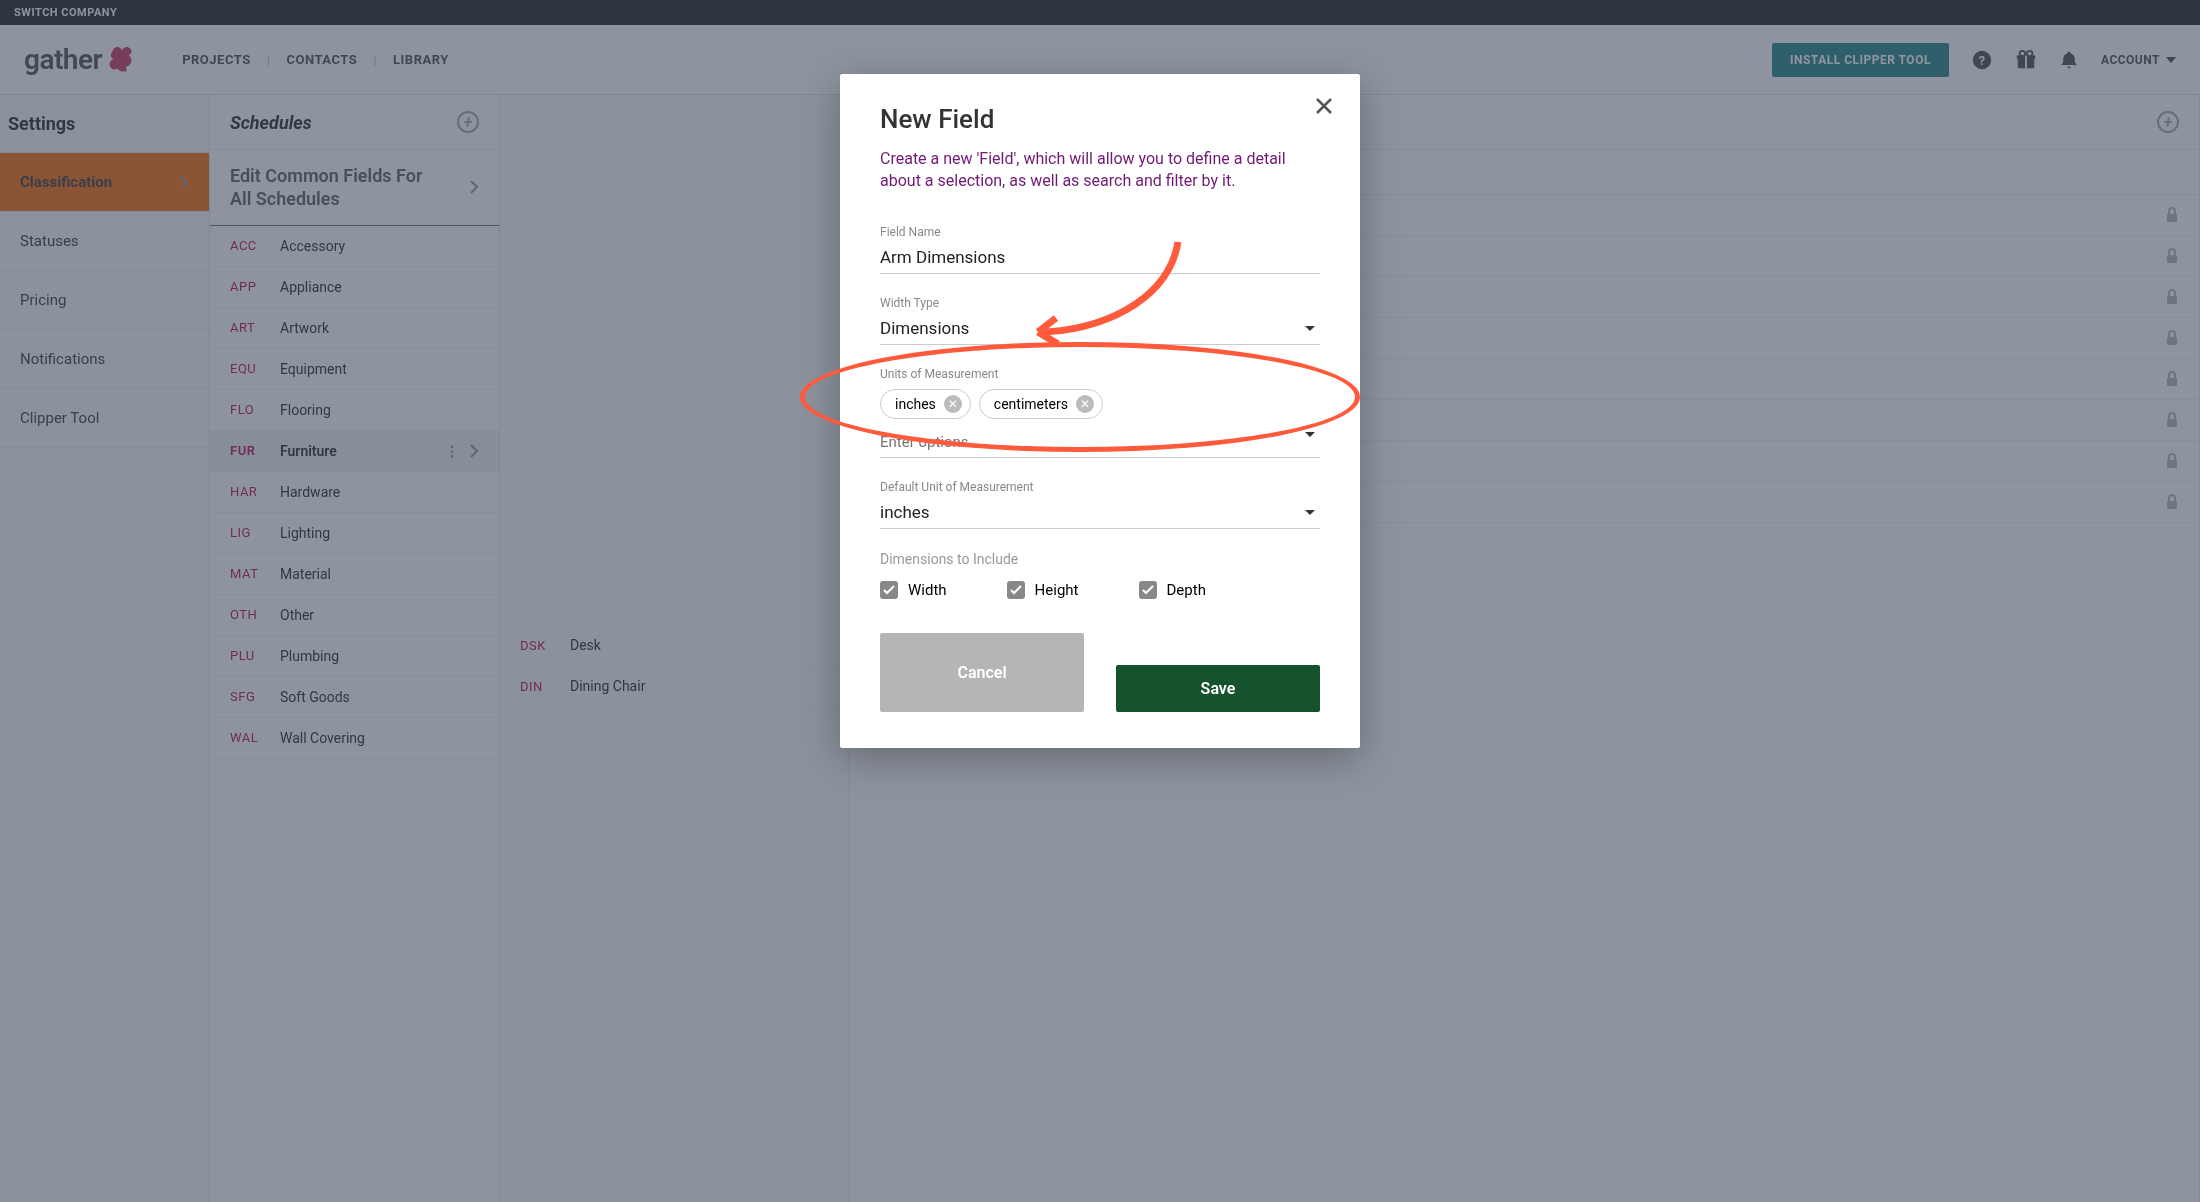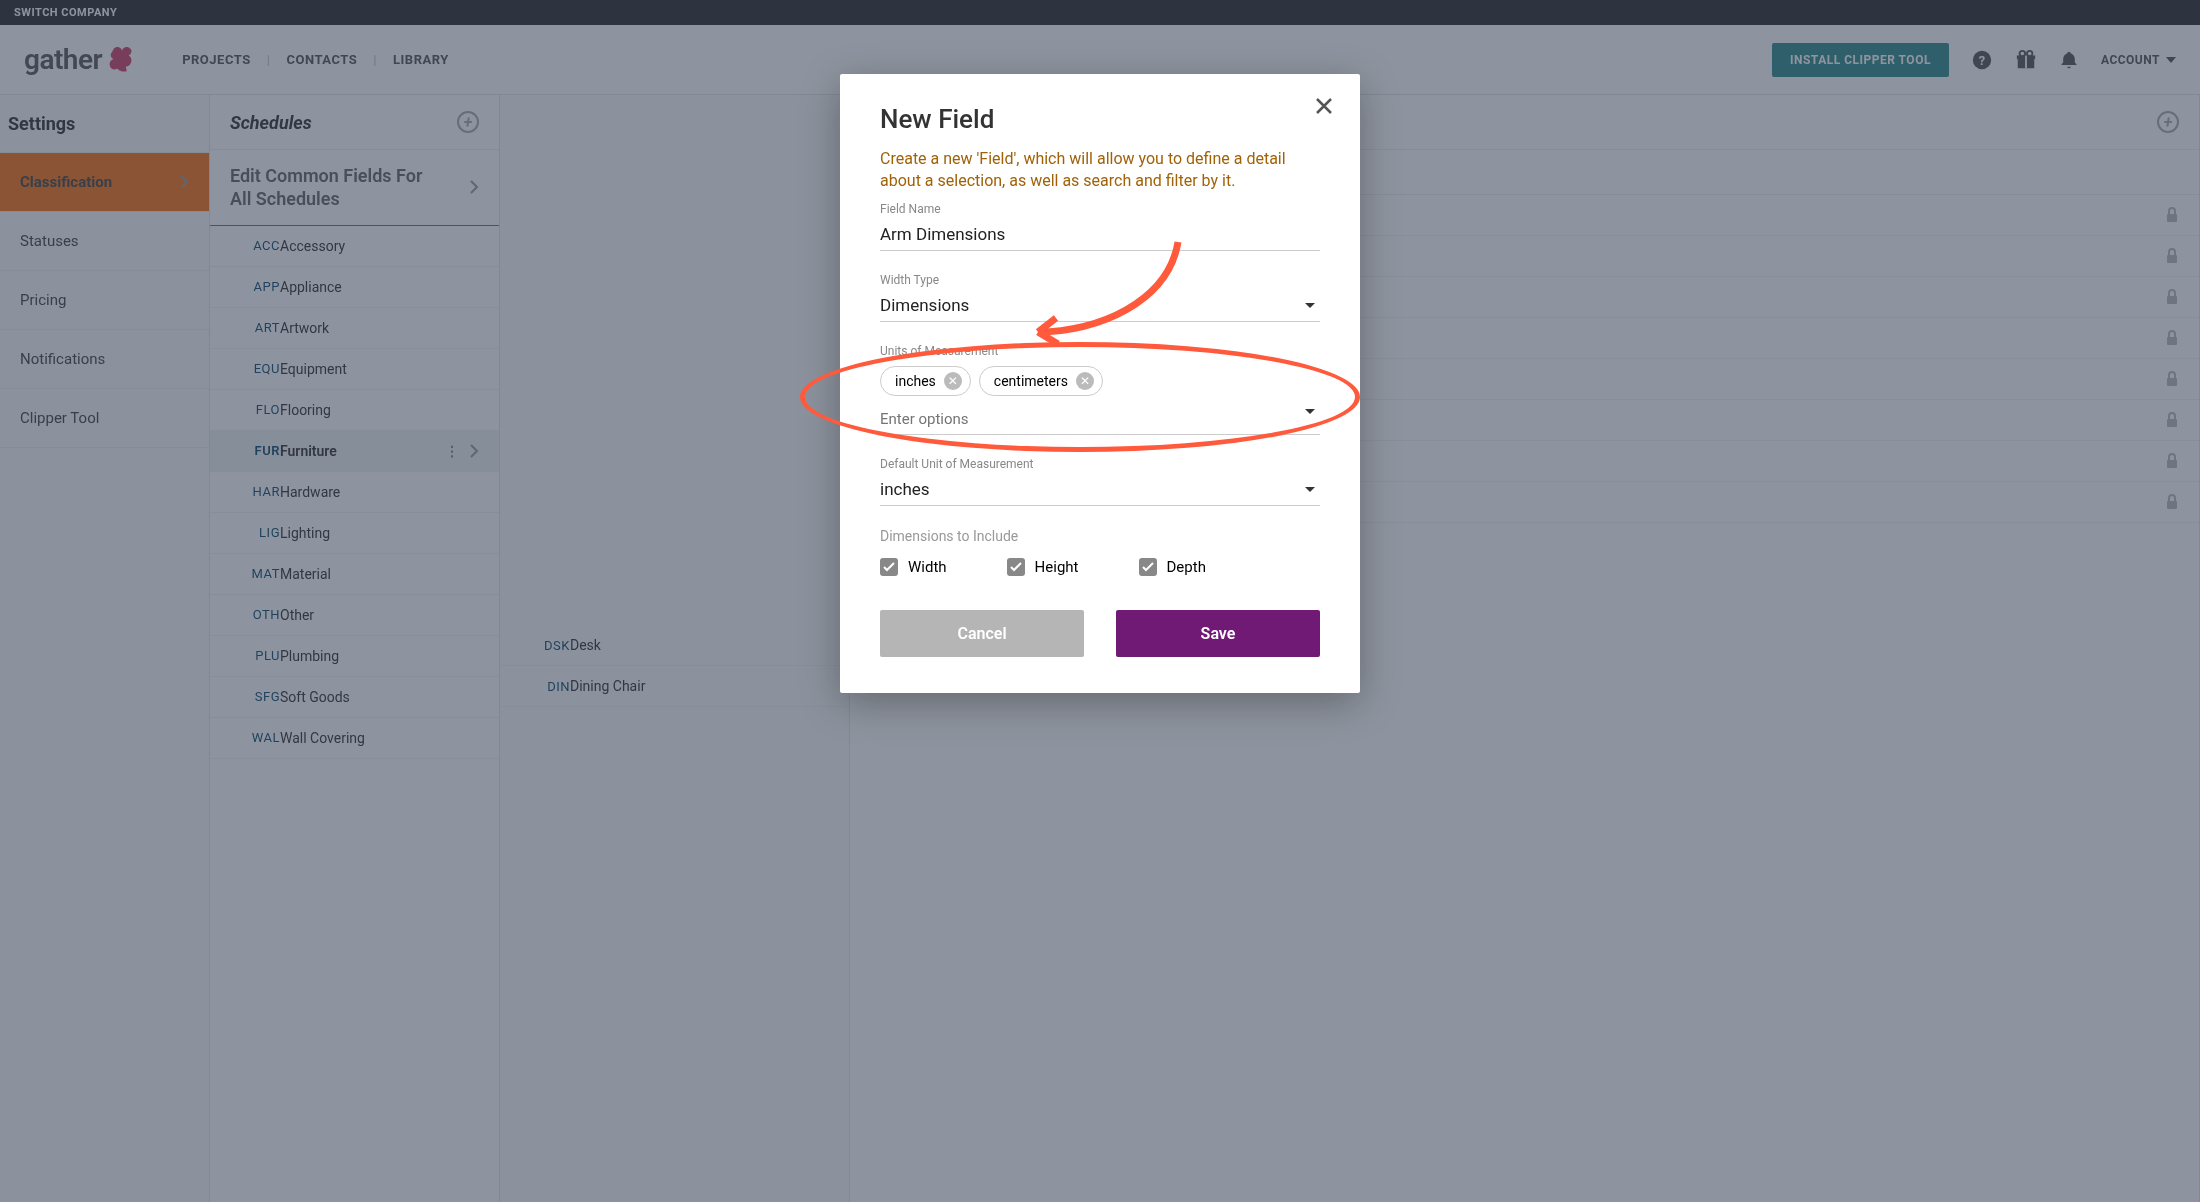--- a/index.html
+++ b/index.html
@@ -27,40 +27,40 @@
 .sidebar-title { padding: 18px 8px; font-size: 18px; font-weight: 700; color: #333; border-bottom: 1px solid #eee; }
 .sidebar-item { padding: 20px 20px; font-size: 15px; color: #444; border-bottom: 1px solid #eee; cursor: pointer; display: flex; align-items: center; justify-content: space-between; }
 .sidebar-item.active { font-weight: 700; background: #f97316; }
 
 .col { border-right: 1px solid #e5e5e5; background: #fff; }
 .col-title { padding: 16px 20px; font-size: 18px; font-weight: 700; color: #333; border-bottom: 1px solid #eee; display: flex; align-items: center; justify-content: space-between; font-style: italic; }
 .add-circle { width: 22px; height: 22px; border: 2px solid #aaa; border-radius: 50%; display: flex; align-items: center; justify-content: center; color: #aaa; font-size: 16px; cursor: pointer; }
 .col2 { width: 290px; }
 .col-header2 { padding: 14px 20px; font-size: 18px; font-weight: 600; color: #666; border-bottom: 1px solid #737373; display: flex; align-items: center; justify-content: space-between; line-height: 1.3; }
 .list-row { padding: 12px 20px; font-size: 14px; color: #333; border-bottom: 1px solid #f2f2f2; display: flex; align-items: center; cursor: pointer; }
-.list-row .code { width: 50px; color: #0c4a6e; font-size: 13px; letter-spacing: 0.5px; text-align: right; }
+.list-row .code { width: 50px; color: #be185d; font-size: 13px; letter-spacing: 0.5px; }
 .list-row.active { background: #eef1f4; font-weight: 600; }
 .list-row.active .more { margin-left: auto; margin-right: 10px; color: #888; }
 .chev-r { color: #aaa; }
 
 .col3 { width: 350px; background: #fafafa; }
 .field-row { padding: 12px 20px; font-size: 14px; color: #333; border-bottom: 1px solid #f2f2f2; display: flex; align-items: center; justify-content: space-between; cursor: pointer; }
 .field-row.locked { color: #888; }
 .field-row .lock { color: #bbb; }
 
 .col4 { flex: 1; background: #fff; }
 .col4-head { padding: 14px 20px; font-size: 14px; color: #888; border-bottom: 1px solid #eee; display: flex; align-items: center; gap: 8px; }
 .col4-head .qmark { width: 16px; height: 16px; border: 1.5px solid #aaa; border-radius: 50%; display: inline-flex; align-items: center; justify-content: center; font-size: 11px; }
 
 
 .overlay { position: fixed; inset: 0; background: rgba(50,60,80,0.55); display: flex; align-items: flex-start; justify-content: center; }
 .modal { background: #fff; width: 520px; margin-top: 74px; padding: 30px 40px 36px; position: relative; border-radius: 2px; box-shadow: 0 10px 40px rgba(0,0,0,0.3); }
 .modal-close { position: absolute; top: 22px; right: 26px; cursor: pointer; color: #555; }
 .modal h2 { font-size: 26px; font-weight: 500; color: #333; margin-bottom: 14px; }
-.modal-desc { font-size: 16px; color: #a16207; line-height: 1.4; margin-bottom: 9px; }
+.modal-desc { font-size: 16px; color: #701a75; line-height: 1.4; margin-bottom: 32px; }
 .field-label { font-size: 12px; color: #888; margin-bottom: 4px; }
 .text-input { width: 100%; border: none; border-bottom: 1px solid #ccc; font-size: 17px; padding: 4px 0 6px; outline: none; color: #222; }
 .select-wrap { position: relative; margin-bottom: 22px; }
 .select-wrap .caret { position: absolute; right: 4px; bottom: 12px; pointer-events: none; }
 .mb22 { margin-bottom: 22px; }
 
 .highlight-ellipse { position: absolute; border: 5px solid #ff5a3c; border-radius: 50%; width: 560px; height: 110px; left: -40px; top: 268px; pointer-events: none; }
 
 .chips { display: flex; gap: 8px; flex-wrap: wrap; margin-top: 8px; align-items: center; }
 .chip { border: 1px solid #ccc; border-radius: 20px; padding: 5px 8px 5px 14px; font-size: 14px; display: flex; align-items: center; gap: 8px; }
@@ -71,21 +71,21 @@
 
 .dim-include { margin-top: 6px; }
 .dim-label { font-size: 14px; color: #999; margin-bottom: 14px; }
 .check-row { display: flex; gap: 60px; }
 .check-item { display: flex; align-items: center; gap: 10px; font-size: 15px; }
 .checkbox { width: 18px; height: 18px; background: #888; border-radius: 3px; display: flex; align-items: center; justify-content: center; color: #fff; cursor: pointer; }
 
 .modal-actions { display: flex; gap: 32px; margin-top: 34px; }
 .btn { flex: 1; padding: 14px; border: none; font-size: 16px; font-weight: 600; cursor: pointer; border-radius: 2px; }
 .btn-cancel { background: #b5b5b5; color: #fff; }
-.btn-save { background: #701a75; color: #fff; }
+.btn-save { background: #14532d; color: #fff; margin-top: 32px; }
 
 .annotation { position: absolute; top: 132px; left: 1000px; pointer-events: none; }
 .annotation-text { color: #fff; font-size: 28px; font-weight: 700; position: absolute; left: 56px; top: 60px; white-space: nowrap; }
 .arrow-svg { position: absolute; left: 18px; top: 90px; }
 
 svg { display: block; }
 </style>
 </head>
 <body>
 

